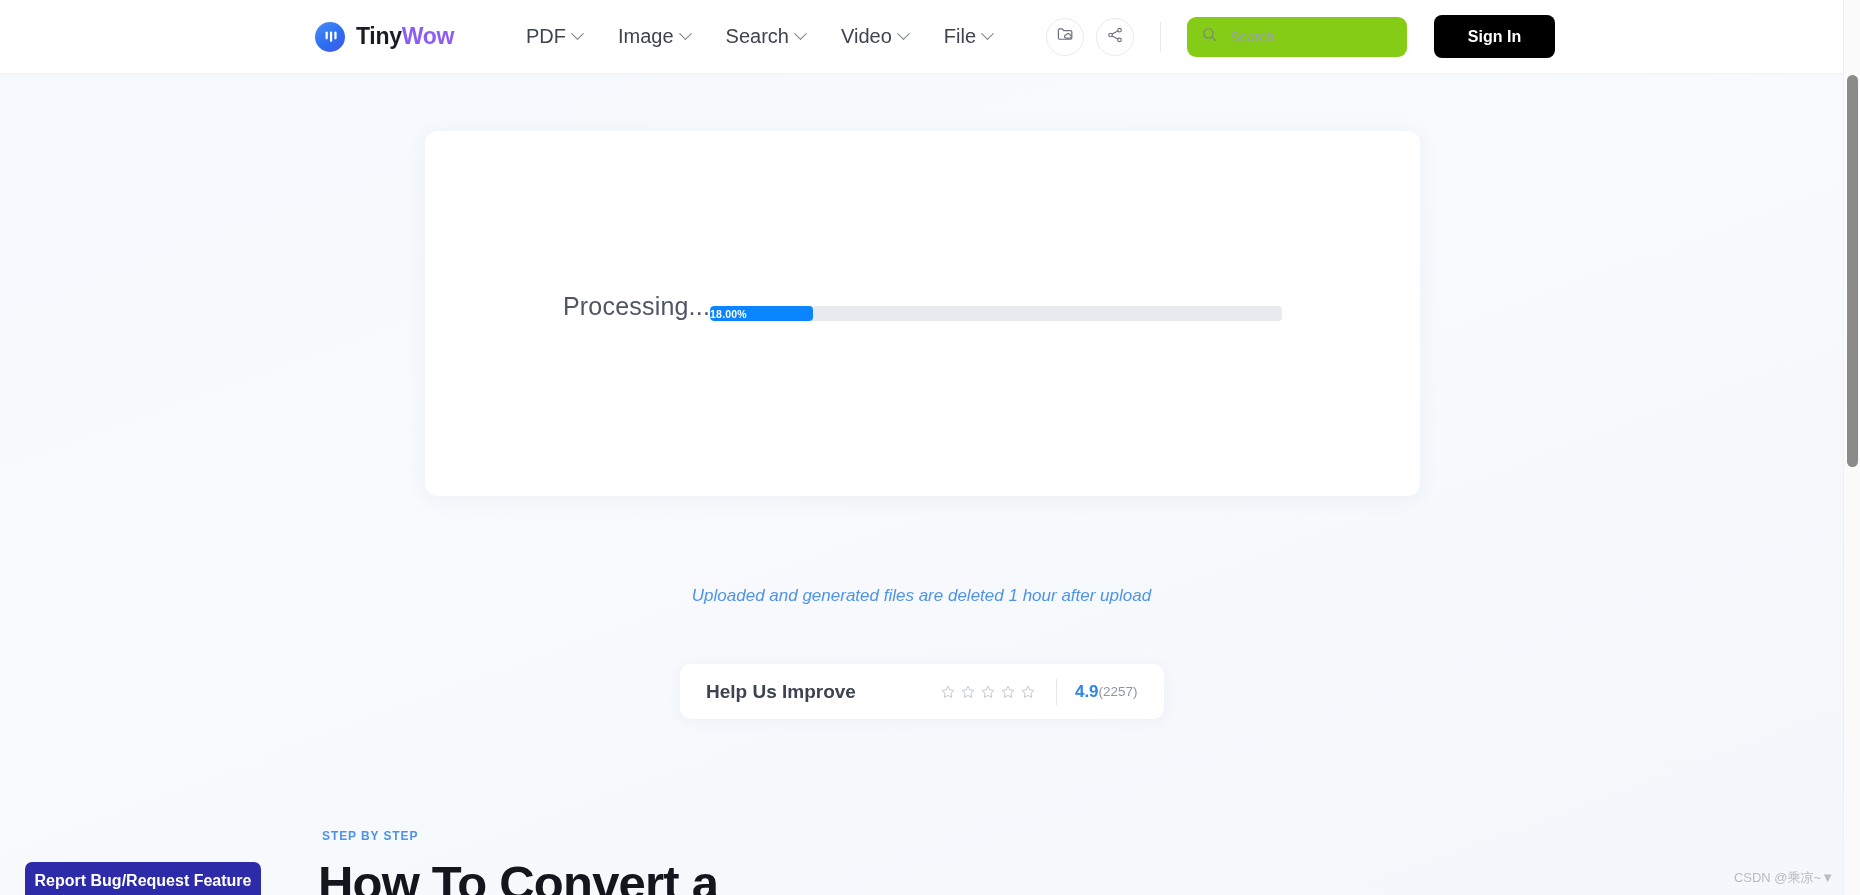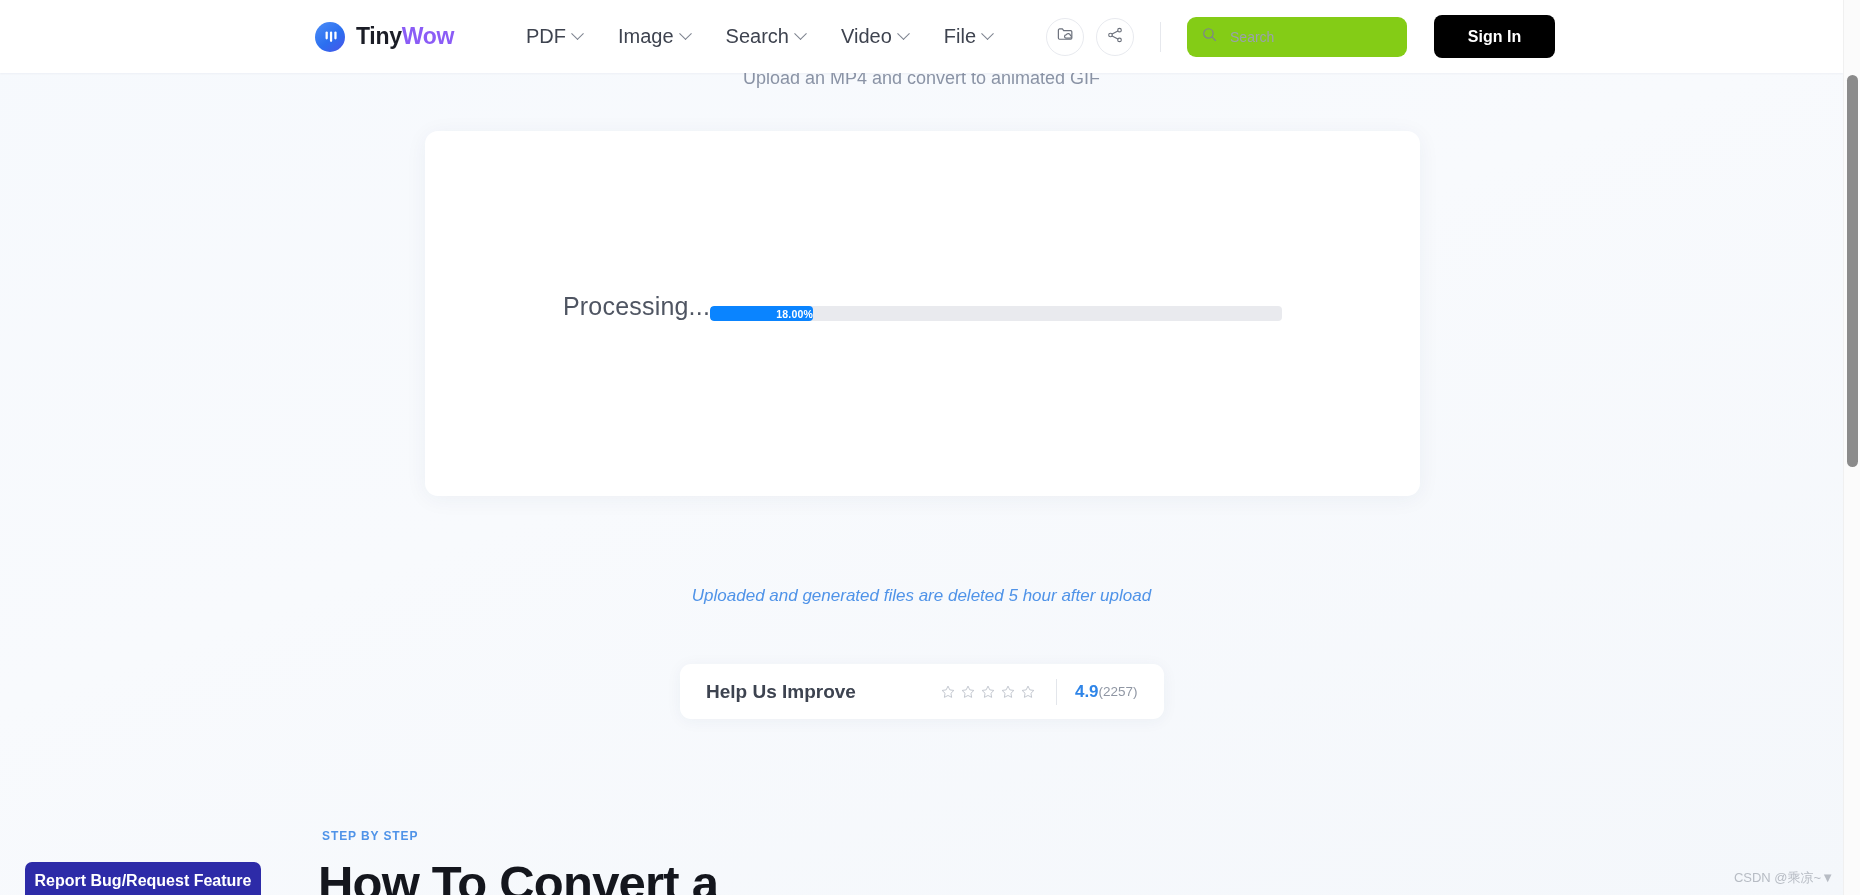--- a/index.html
+++ b/index.html
@@ -186,21 +186,21 @@
     border-radius: 4px;
     overflow: hidden;
     position: relative;
   }
   .progress-fill {
     height: 100%;
     background: #0a84ff;
     border-radius: 4px;
     display: flex;
     align-items: center;
-    justify-content: flex-end;
+    justify-content: flex-start;
   }
   .progress-text {
     font-size: 10.5px;
     font-weight: 700;
     color: #ffffff;
     letter-spacing: 0.2px;
     white-space: nowrap;
   }
 
   
@@ -405,32 +405,31 @@
             <line x1="15.4" y1="15.4" x2="20.4" y2="20.4"></line>
           </svg>
         </span>
         <input class="search-input" type="text" placeholder="Search" style="">
       </div>
 
       <button class="signin-btn">Sign In</button>
     </div>
   </div>
 
-  <div class="subtitle">Upload an MP4 and convert to animated GIF</div>
 
   <div class="tool-card">
     <div class="processing-label">Processing...</div>
     <div class="progress-track" style="background: rgb(233, 234, 238);">
       <div class="progress-fill" id="progress-fill" style="width: 18%; background: rgb(10, 132, 255);">
         <span class="progress-text">18.00%</span>
       </div>
     </div>
   </div>
 
-  <div class="delete-note">Uploaded and generated files are deleted 5 hour after upload</div>
+  <div class="delete-note">Uploaded and generated files are deleted 1 hour after upload</div>
 
   <div class="rating-card">
     <span class="rating-title">Help Us Improve</span>
     <span class="stars" id="stars-container">
         <svg width="16" height="16" viewBox="0 0 24 24">
           <path d="M12 3.2l2.72 5.6 6.08.86-4.4 4.3 1.05 6.1L12 17.2l-5.45 2.86 1.05-6.1-4.4-4.3 6.08-.86z" fill="none" stroke="#bfc4cc" stroke-width="1.4" stroke-linejoin="round"></path>
         </svg>
         <svg width="16" height="16" viewBox="0 0 24 24">
           <path d="M12 3.2l2.72 5.6 6.08.86-4.4 4.3 1.05 6.1L12 17.2l-5.45 2.86 1.05-6.1-4.4-4.3 6.08-.86z" fill="none" stroke="#bfc4cc" stroke-width="1.4" stroke-linejoin="round"></path>
         </svg>

